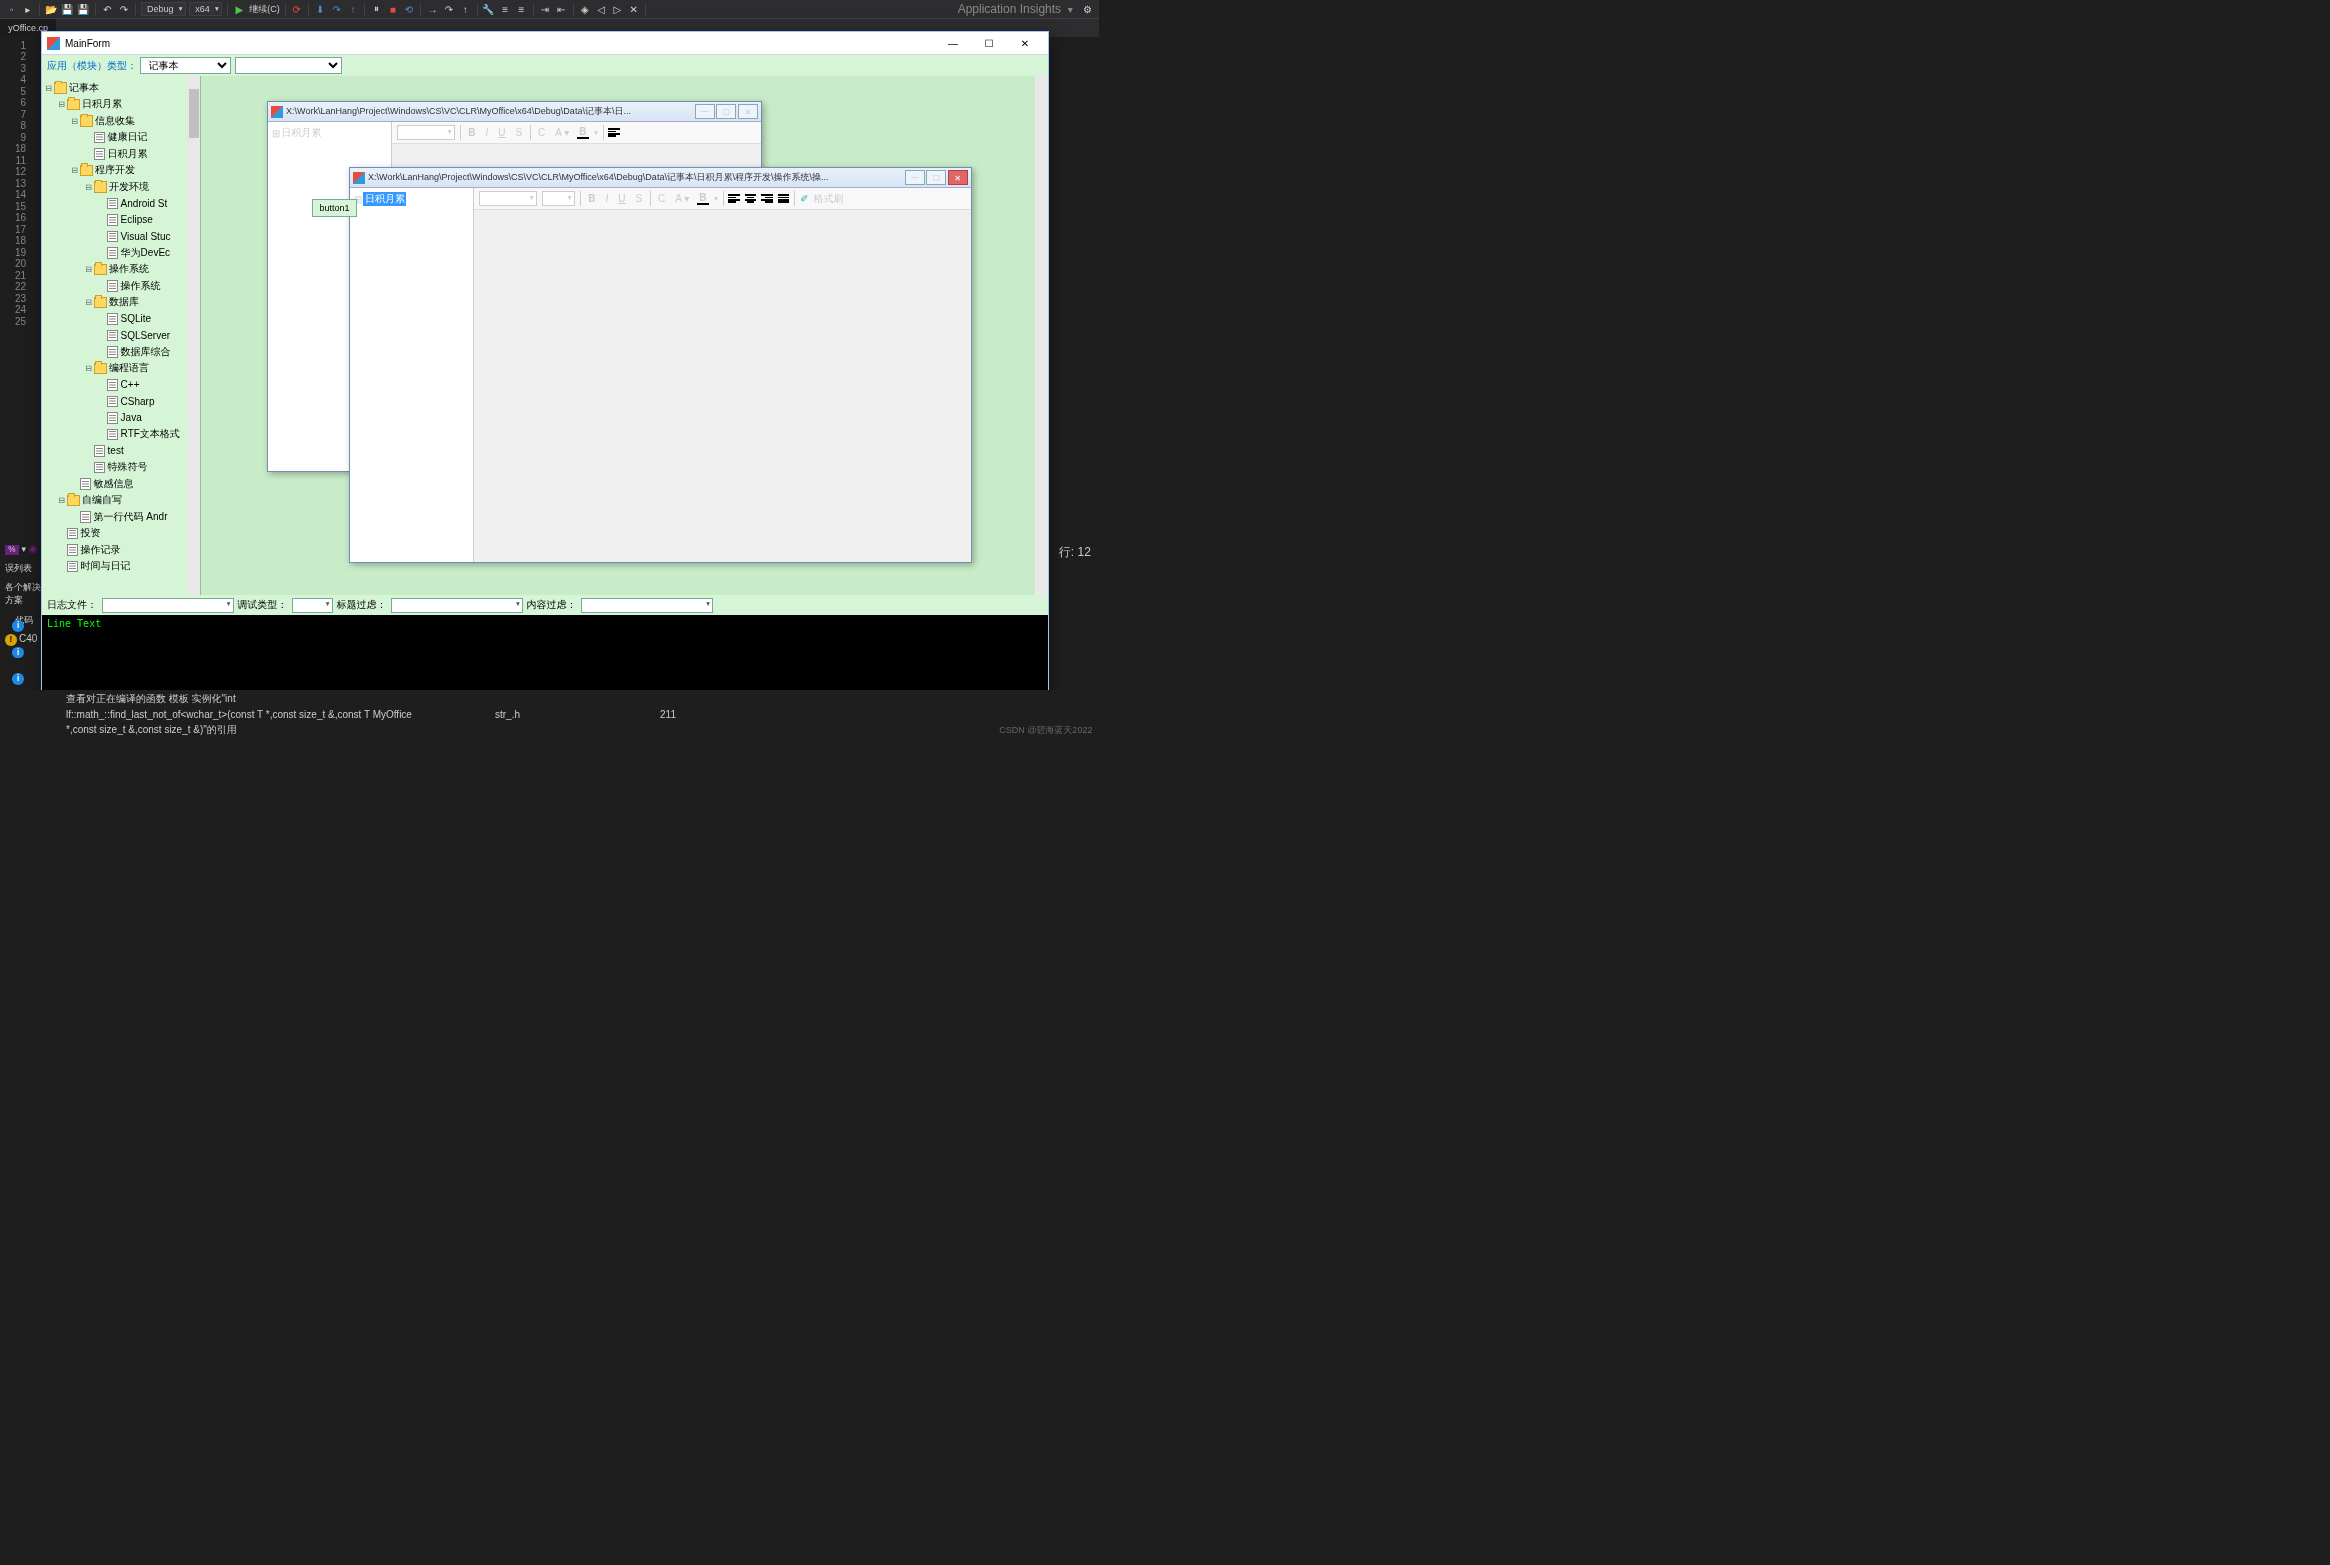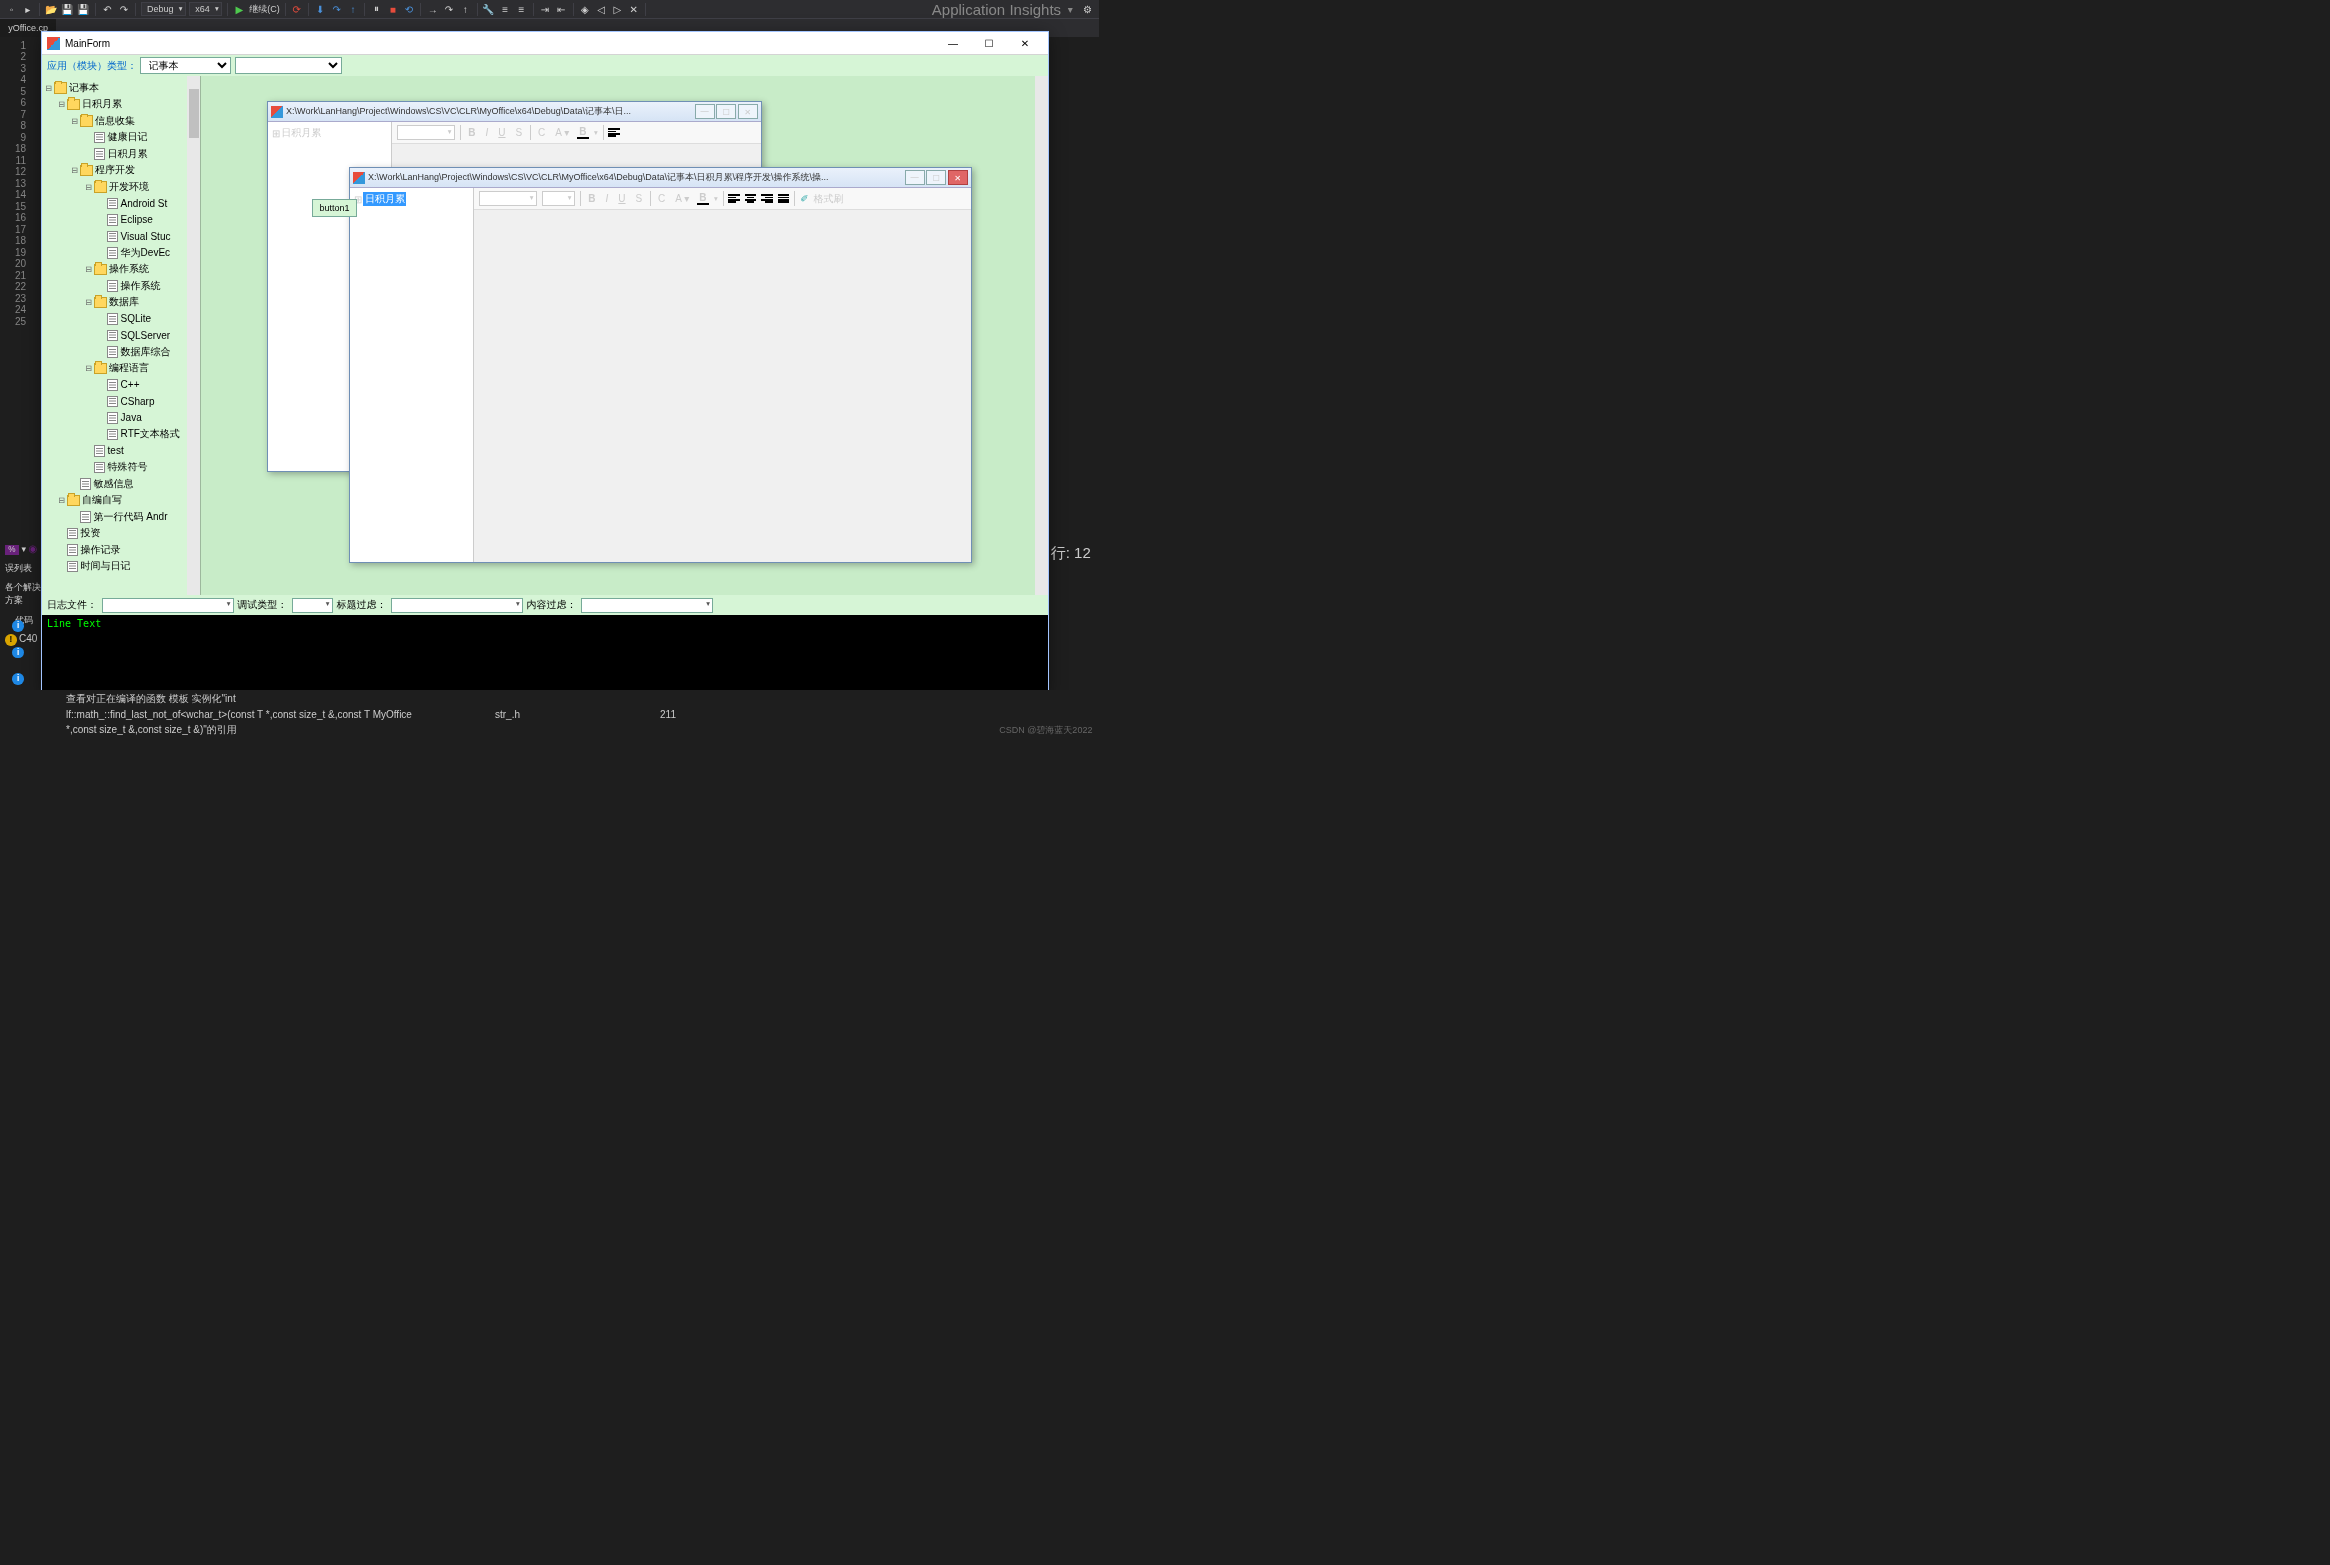--- a/index.html
+++ b/index.html
@@ -6,21 +6,21 @@
 body { background:#1e1e1e; color:#ccc; width:1099px; height:739px; overflow:hidden; position:relative; }
 
 
 .vs-toolbar { height:19px; background:#2d2d30; display:flex; align-items:center; gap:3.3px; padding:0 5px; border-bottom:0.8px solid #3f3f46; }
 .vs-toolbar .tb-btn { width:13px; height:13px; display:inline-flex; align-items:center; justify-content:center; cursor:pointer; color:#d0d0d0; }
 .vs-toolbar .sep { width:0.8px; height:13px; background:#3f3f46; margin:0 1.6px; }
 .vs-toolbar .dd { background:#333337; border:0.8px solid #3f3f46; color:#ccc; padding:0.8px 11.5px 0.8px 5px; position:relative; cursor:pointer; font-size:9px; }
 .vs-toolbar .dd::after { content:"▾"; position:absolute; right:2.5px; font-size:7.4px; }
 .vs-toolbar .play { color:#4ec94e; }
 .vs-toolbar .txt { color:#ccc; font-size:9px; }
-.vs-toolbar .right-txt { margin-left:auto; color:#888; font-size:15px; }
+.vs-toolbar .right-txt { margin-left:auto; color:#888; font-size:12px; }
 
 
 .doc-tabs { height:18px; background:#2d2d30; display:flex; }
 .doc-tab { padding:2.5px 8.2px; background:#1c1c1c; color:#ccc; border-top:1.6px solid transparent; cursor:pointer; font-size:9px; }
 .doc-tab.active { background:#0e639c; color:#fff; }
 
 
 .code-bg { position:absolute; left:0; top:37px; width:49px; height:511px; background:#1e1e1e; }
 .gutter { width:31px; text-align:right; color:#858585; font-size:9px; padding-top:2.5px; }
 .gutter div { height:11.5px; padding-right:5px; }
@@ -95,21 +95,21 @@
 .log-bar .lbl { margin-right:1.6px; }
 .log-bar .dd { background:#fff; border:0.8px solid #7a9; height:15px; min-width:91px; position:relative; }
 .log-bar .dd::after { content:"▾"; position:absolute; right:2.5px; top:0.8px; font-size:7.4px; color:#555; }
 .log-content { height:79px; background:#000; color:#0f0; font-family:Consolas,monospace; padding:3.3px 5px; font-size:10px; }
 
 
 .vs-status { position:absolute; left:0; bottom:0; right:0; background:#1e1e1e; }
 .vs-status .info-row { padding:1.6px 66px; color:#ccc; font-size:9px; display:flex; }
 .vs-status .info-row .c { min-width:99px; }
 .vs-status .watermark { position:absolute; right:6.6px; bottom:1.6px; color:#666; font-size:9px; }
-.vs-right { position:absolute; right:8.2px; top:544px; color:#ccc; font-size:15px; }
+.vs-right { position:absolute; right:8.2px; top:544px; color:#ccc; font-size:12px; }
 .err-icons { position:absolute; left:12.4px; top:620px; display:flex; flex-direction:column; gap:15px; }
 .err-icons .inf { width:11.5px; height:11.5px; background:#1e88e5; border-radius:50%; display:flex; align-items:center; justify-content:center; color:#fff; font-size:8.2px; font-weight:bold; }
 </style>
 </head>
 <body>
 
 <div class="vs-toolbar">
   <span class="tb-btn">◦</span>
   <span class="tb-btn">▸</span>
   <span class="sep"></span>

